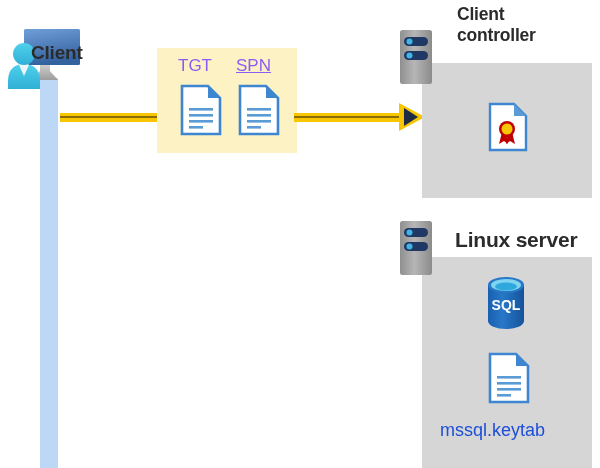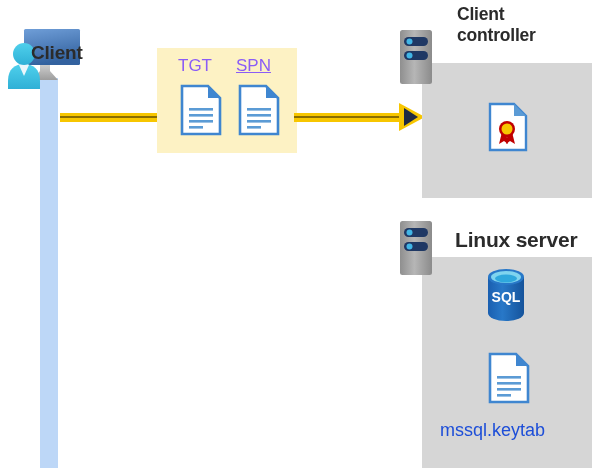--- a/index.html
+++ b/index.html
@@ -111,21 +111,21 @@
   .arrow-head {
     left: 398px;
     top: 102px;
     width: 0; height: 0;
   }
 
   
   .doc-icon { position: absolute; }
 
   
-  .sql-icon { left: 483px; top: 268px; }
+  .sql-icon { left: 483px; top: 276px; }
 
   .cert-icon { left: 488px; top: 102px; }
   .keytab-icon { left: 488px; top: 352px; }
   .doc-tgt { left: 180px; top: 84px; }
   .doc-spn { left: 238px; top: 84px; }
 
   
   .client-icon { left: 6px; top: 27px; }
 </style>
 </head>

